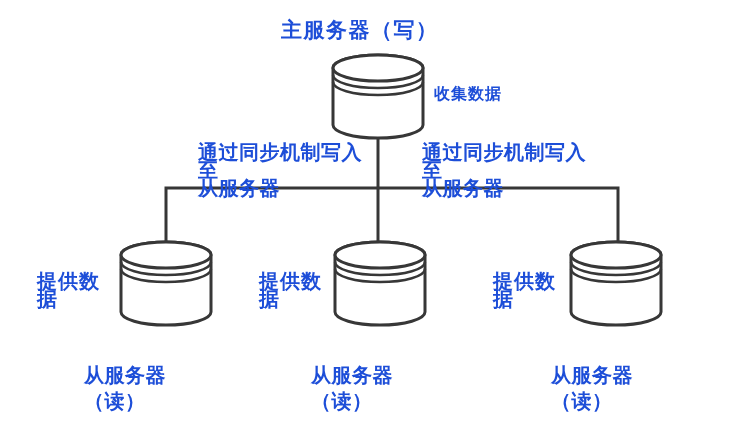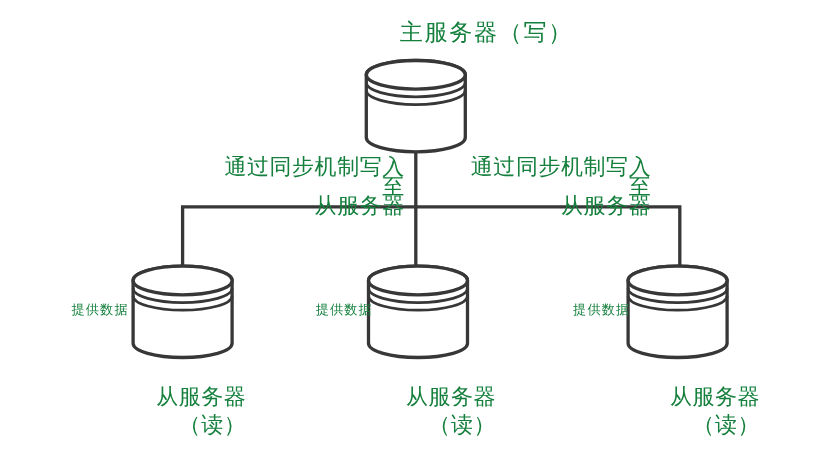--- a/index.html
+++ b/index.html
@@ -32,47 +32,48 @@
     stroke-width: 3;
     stroke-linejoin: round;
   }
   .cyl-arc {
     fill: none;
     stroke: #373737;
     stroke-width: 2.5;
   }
   .lbl {
     position: absolute;
-    text-align: right;
-    color: #15803d;
+    text-align: left;
+    color: #1d4ed8;
     white-space: pre-line;
+    font-weight: bold;
   }
   .lbl-title {
     left: 281px; top: 16px; width: 240px;
     font-size: 21px; line-height: 28px; letter-spacing: 1.5px;
   }
   .lbl-collect {
     left: 434px; top: 85px; width: 84px;
     font-size: 16px; line-height: 18px; letter-spacing: 1px;
   }
   .lbl-sync {
     top: 143px; width: 170px;
     font-size: 20px; line-height: 18px; letter-spacing: 0.5px;
   }
   .lbl-sync-left  { left: 198px; }
   .lbl-sync-right { left: 422px; }
   .lbl-provide {
     top: 272px; width: 80px;
-    font-size: 12px; line-height: 18px; letter-spacing: 1px;
+    font-size: 20px; line-height: 18px; letter-spacing: 1px;
   }
   .lbl-provide-1 { left: 37px; }
   .lbl-provide-2 { left: 259px; }
   .lbl-provide-3 { left: 493px; }
   .lbl-slave {
-    top: 348px; width: 140px;
+    top: 362px; width: 140px;
     font-size: 20px; line-height: 26px; letter-spacing: 0.5px;
   }
   .lbl-slave-1 { left: 84px; }
   .lbl-slave-2 { left: 311px; }
   .lbl-slave-3 { left: 551px; }
 </style>
 </head>
 <body>
 
 <div class="canvas">
@@ -108,20 +109,21 @@
     <g>
       <path class="cyl-body" d="M571,255 A45,13 0 0 1 661,255 L661,312 A45,13 0 0 1 571,312 Z"></path>
       <ellipse class="cyl-top" cx="616" cy="255" rx="45" ry="13"></ellipse>
       <path class="cyl-arc" d="M571,262 A45,13 0 0 0 661,262"></path>
       <path class="cyl-arc" d="M571,269 A45,13 0 0 0 661,269"></path>
     </g>
   </svg>
 
   <div class="lbl lbl-title">主服务器（写）</div>
 
+  <div class="lbl lbl-collect">收集数据</div>
 
   <div class="lbl lbl-sync lbl-sync-left">通过同步机制写入至
 从服务器</div>
 
   <div class="lbl lbl-sync lbl-sync-right">通过同步机制写入至
 从服务器</div>
 
   <div class="lbl lbl-provide lbl-provide-1">提供数据</div>
 
   <div class="lbl lbl-provide lbl-provide-2">提供数据</div>

